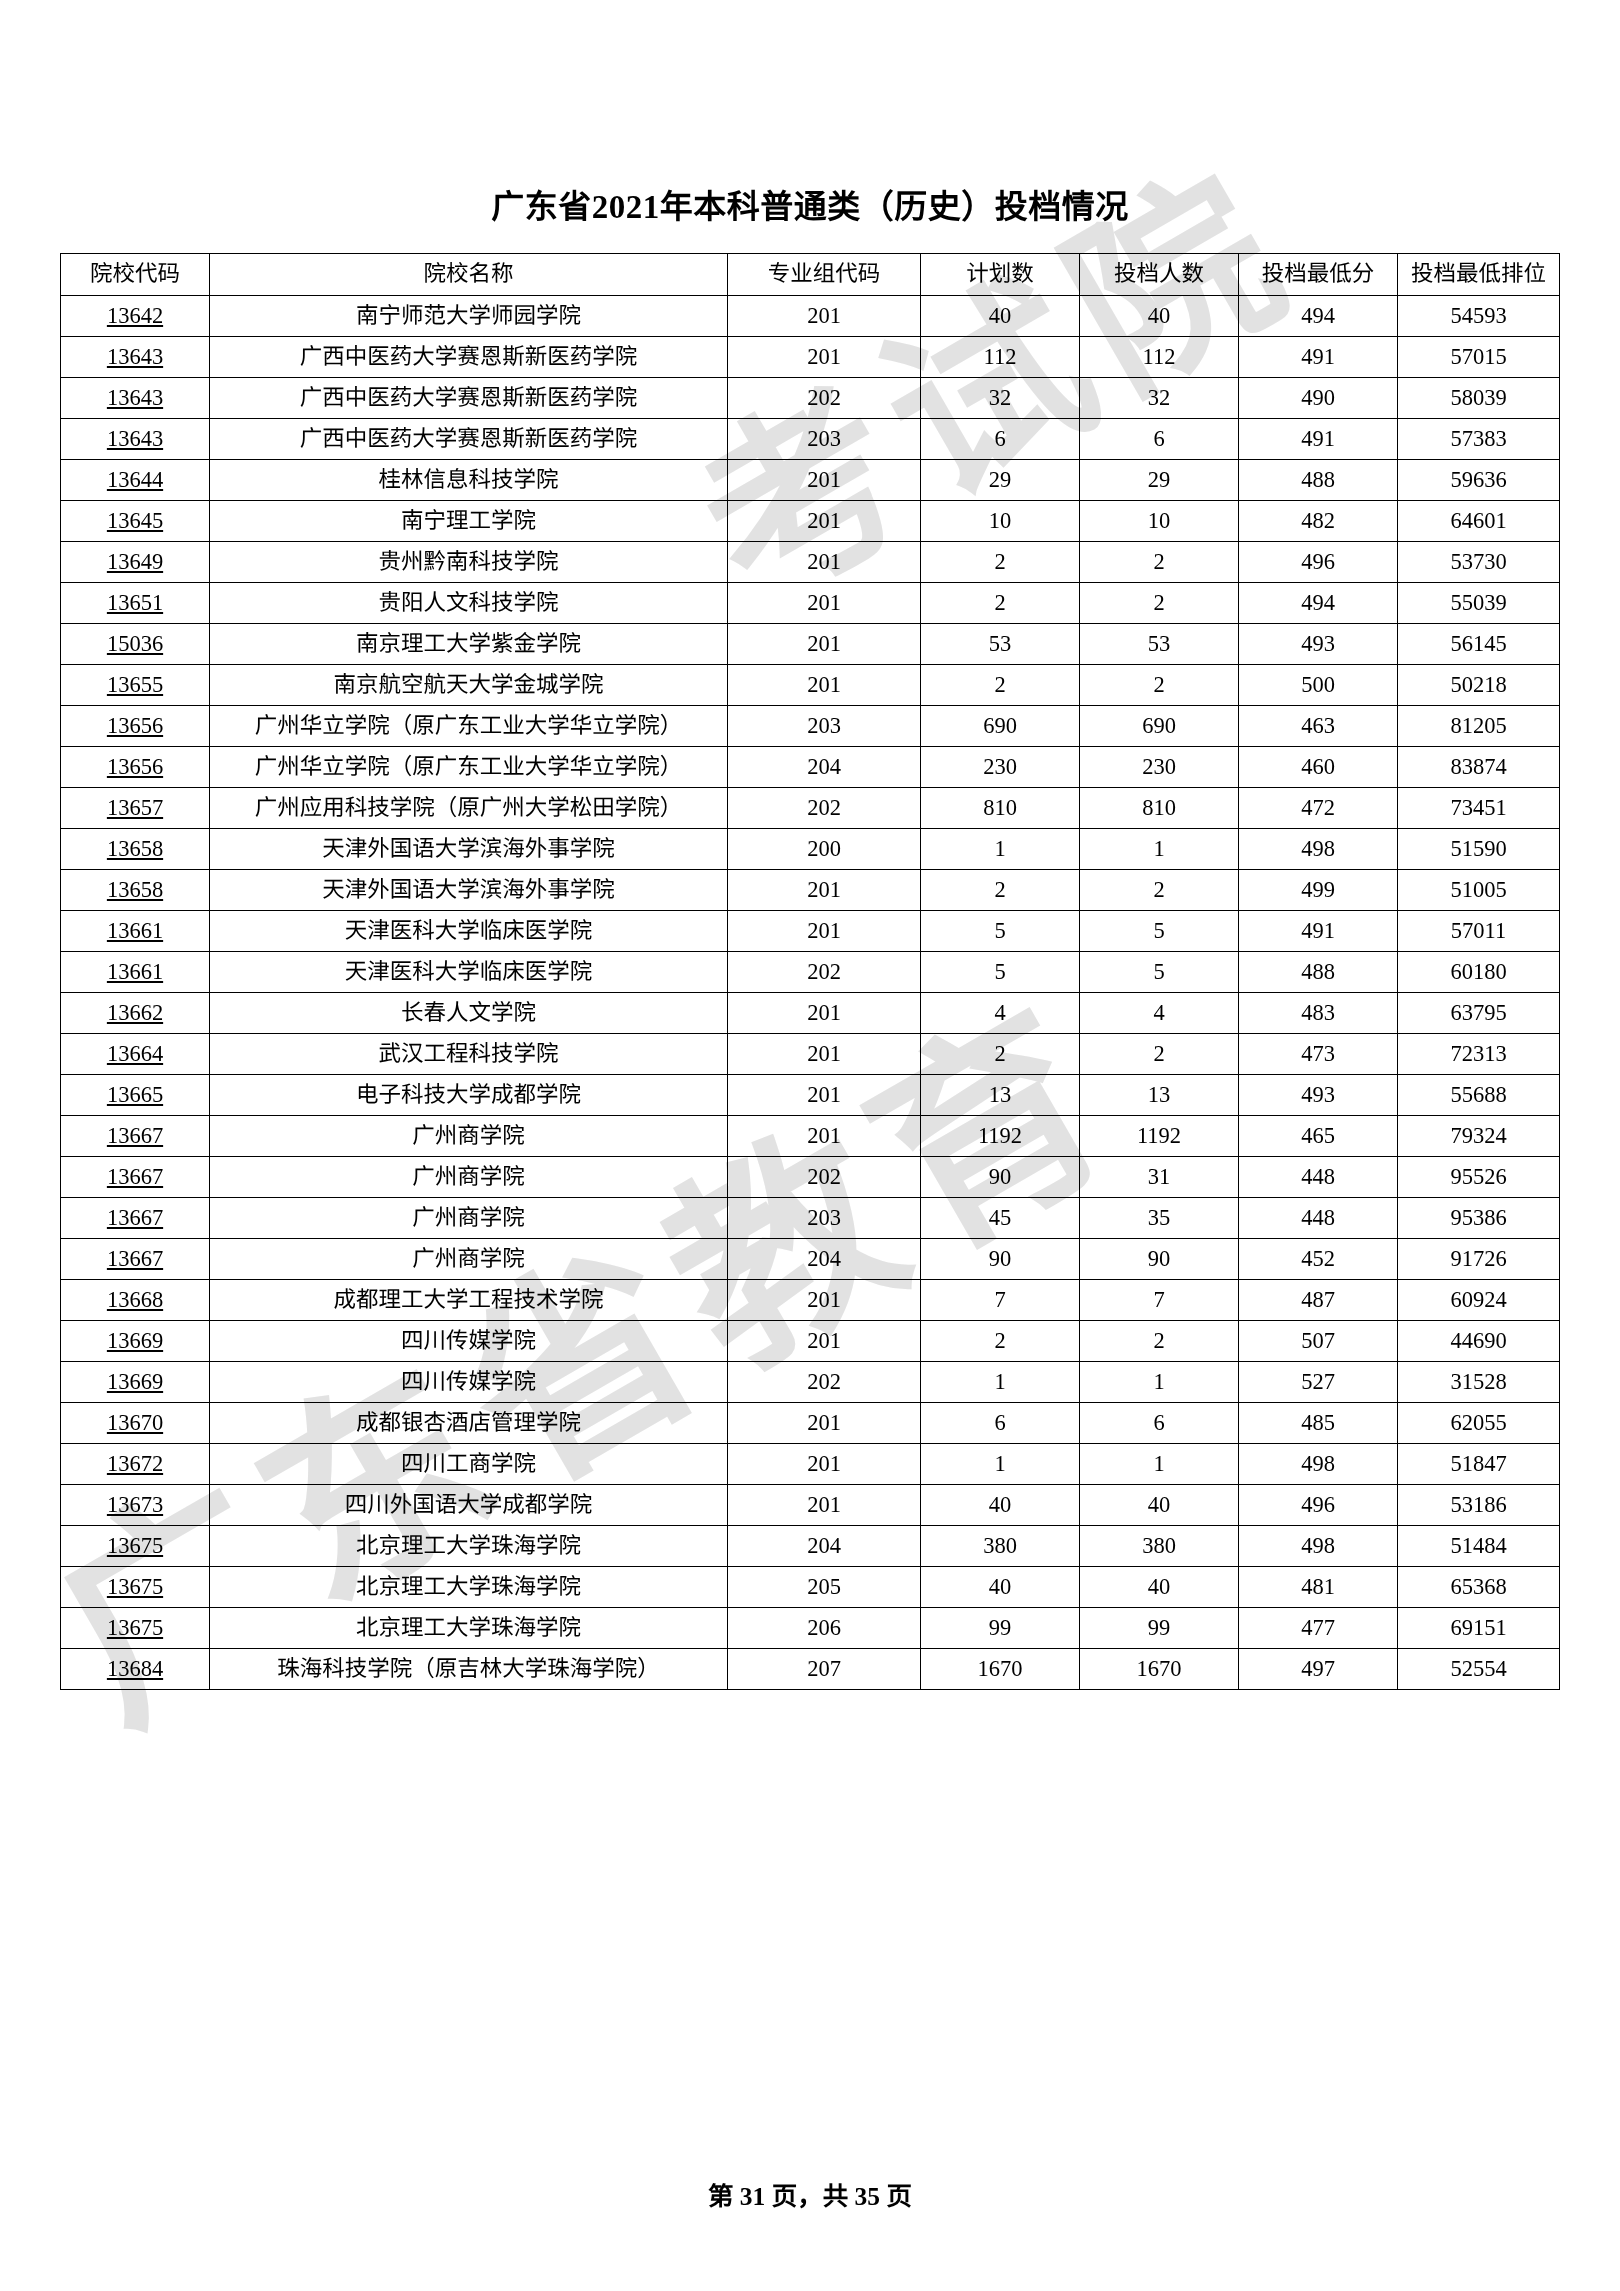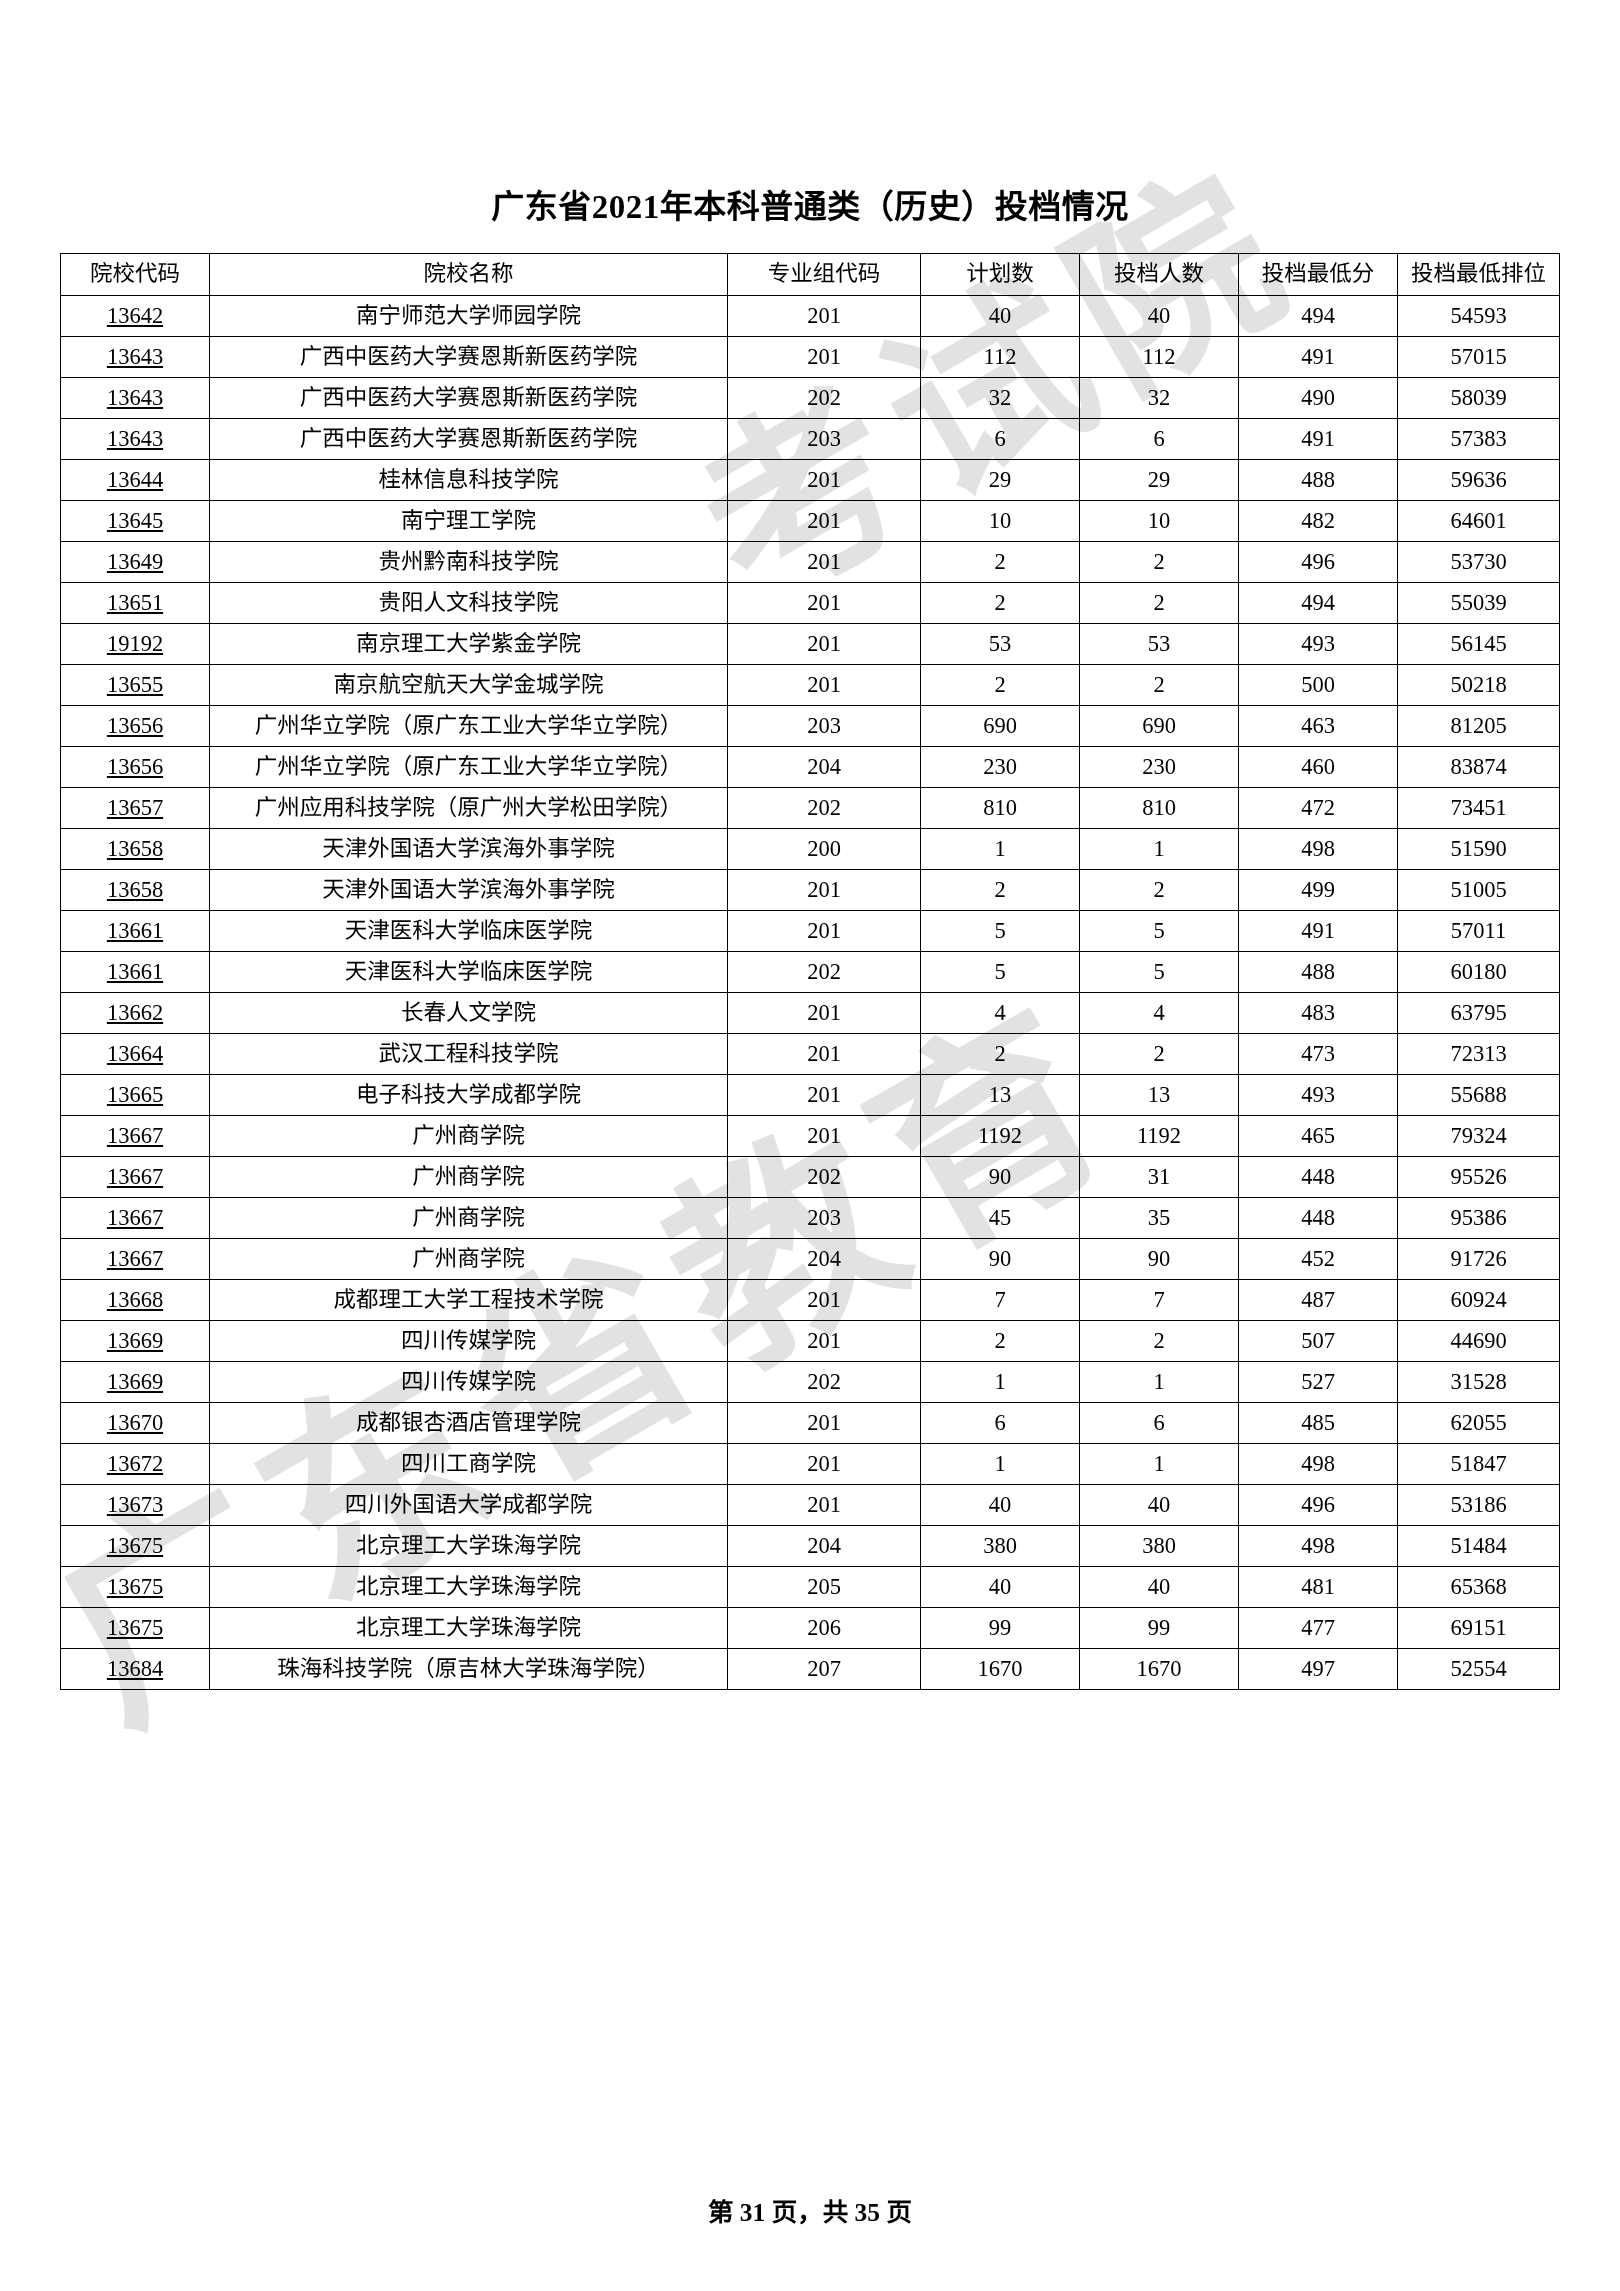--- a/index.html
+++ b/index.html
@@ -109,21 +109,21 @@
   .col-name { width: 518px; }
   .col-group { width: 193px; }
   .col-plan { width: 159px; }
   .col-admit { width: 159px; }
   .col-score { width: 159px; }
   .col-rank { width: 162px; }
   .footer {
     position: absolute;
     left: 0;
     right: 0;
-    bottom: 68px;
+    bottom: 84px;
     text-align: center;
     font-size: 25.5px;
     font-weight: bold;
     z-index: 2;
     font-family: "Liberation Serif", "DejaVu Serif", serif;
   }
 </style>
 </head>
 <body>
 
@@ -225,21 +225,21 @@
           <tr>
             <td class="code">13651</td>
             <td class="name">贵阳人文科技学院</td>
             <td>201</td>
             <td>2</td>
             <td>2</td>
             <td>494</td>
             <td>55039</td>
           </tr>
           <tr>
-            <td class="code">19192</td>
+            <td class="code">15036</td>
             <td class="name">南京理工大学紫金学院</td>
             <td>201</td>
             <td>53</td>
             <td>53</td>
             <td>493</td>
             <td>56145</td>
           </tr>
           <tr>
             <td class="code">13655</td>
             <td class="name">南京航空航天大学金城学院</td>

